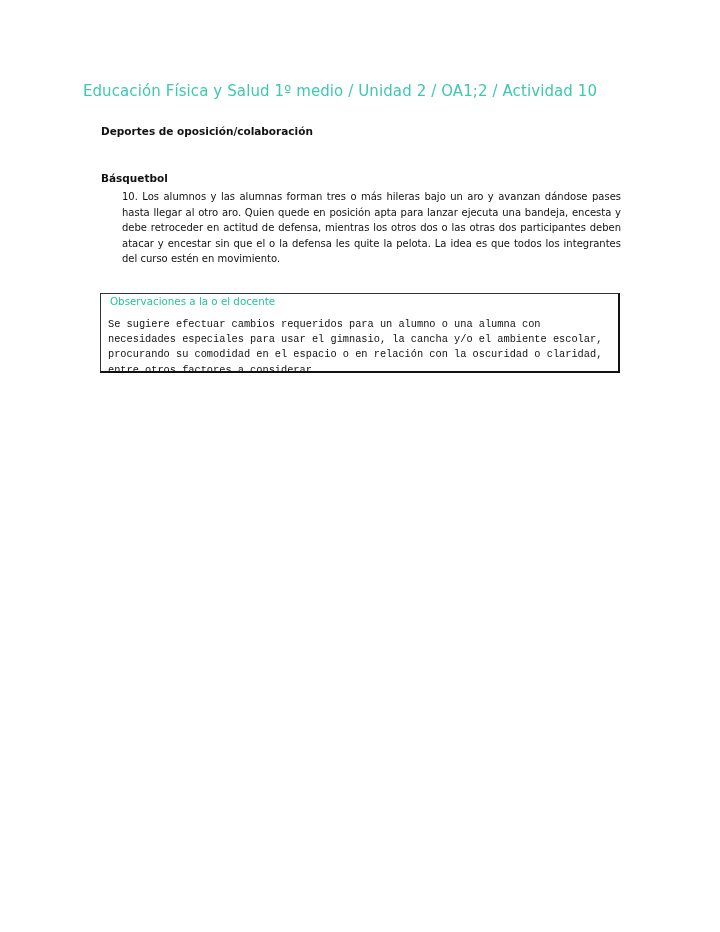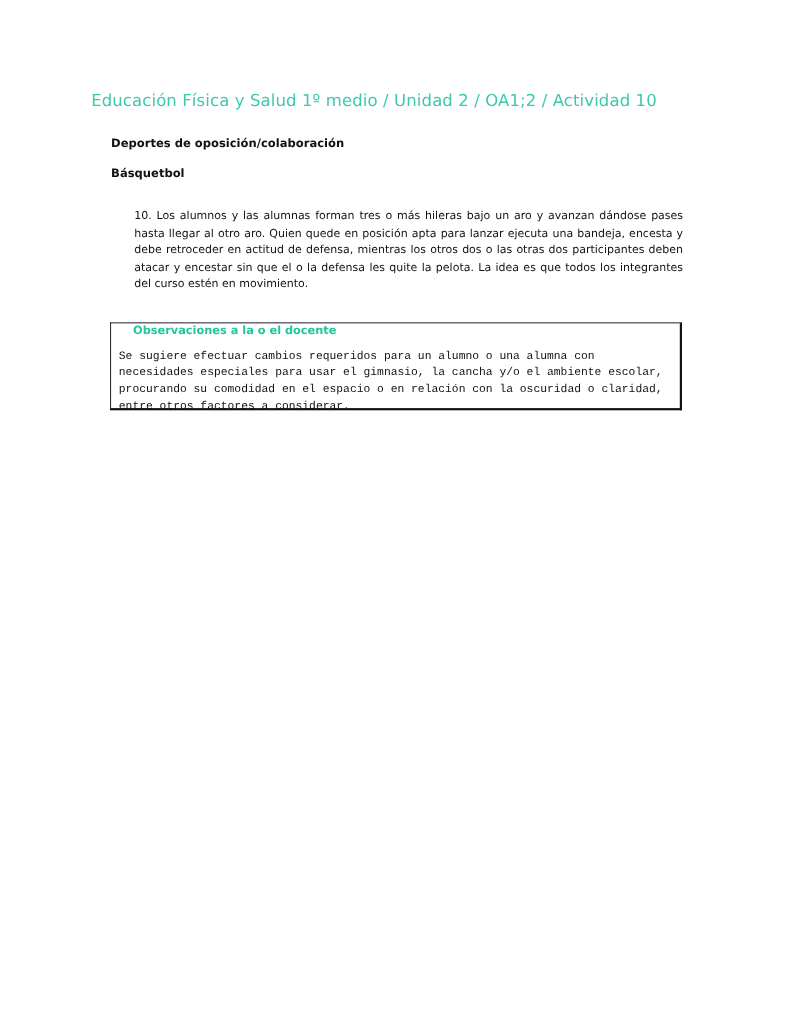--- a/index.html
+++ b/index.html
@@ -5,32 +5,32 @@
     html, body { margin: 0; padding: 0; background: #ffffff; }
     body { width: 720px; height: 932px; position: relative; font-family: "DejaVu Sans", sans-serif; color: #111; }
     .title {
       position: absolute; left: 0; top: 82px; width: 680px; text-align: center;
       font-size: 15px; color: #3ec8b0; letter-spacing: 0.1px;
     }
     .h-section {
       position: absolute; left: 101px; font-size: 10.5px; font-weight: bold; color: #111;
     }
     .h1 { top: 125px; }
-    .h2 { top: 152px; }
+    .h2 { top: 172px; }
     .activity {
       position: absolute; left: 122px; top: 189px; width: 499px;
       font-size: 10px; line-height: 15.6px; text-align: justify; color: #111;
     }
     .obs-box {
       position: absolute; left: 100px; top: 293px; width: 517px; height: 77px;
       border: 1px solid #333; border-right: 2px solid #111; border-bottom: 2px solid #111;
       background: #fff;
     }
     .obs-title {
-      position: absolute; left: 20px; top: 1px; font-size: 10.3px; font-weight: bold; color: #1fc79a;
+      position: absolute; left: 9px; top: 1px; font-size: 10.3px; font-weight: normal; color: #1fc79a;
     }
     .obs-text {
       position: absolute; left: 7px; top: 23px; width: 505px;
       font-size: 10.3px; line-height: 15.2px; color: #111; font-family: Liberation Mono, monospace;
     }
   </style>
 </head>
 <body>
 
 <div>

